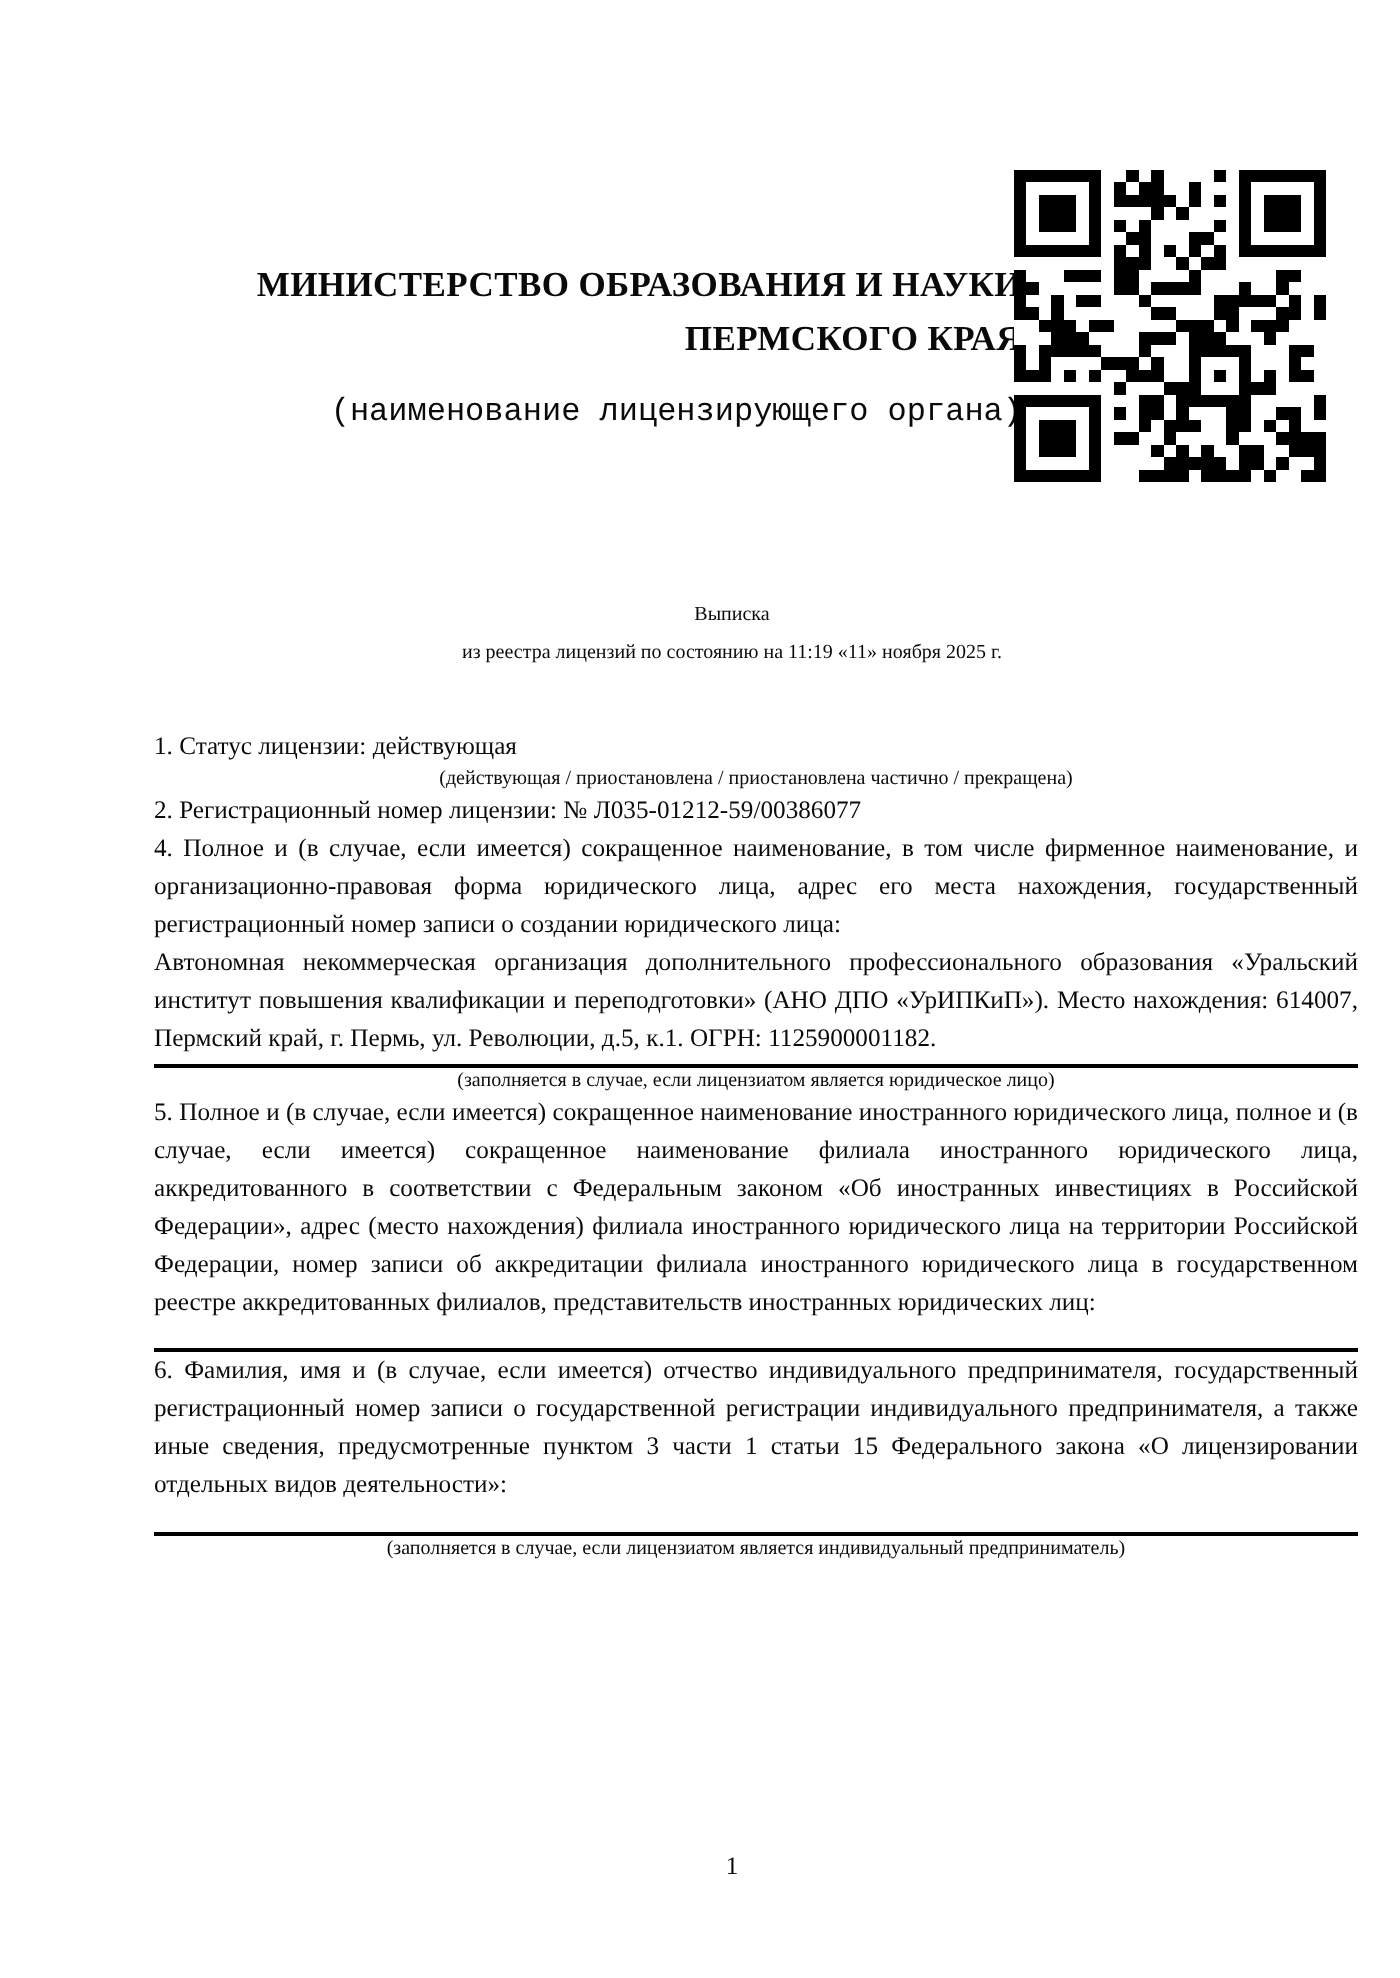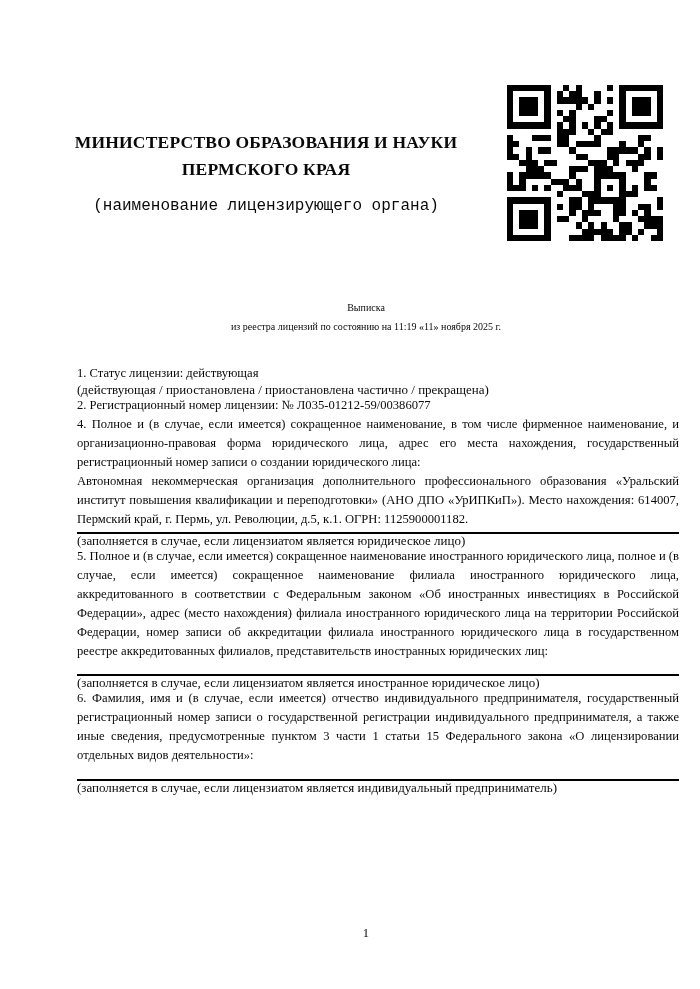--- a/index.html
+++ b/index.html
@@ -9,24 +9,24 @@
     height: 989px;
     background: #ffffff;
     font-family: "Liberation Serif", "DejaVu Serif", serif;
     color: #0a0a0a;
     overflow: hidden;
   }
 
   
   .header-text {
     position: absolute;
-    left: 50px;
+    left: 79px;
     top: 129px;
     width: 432px;
-    text-align: center;
+    text-align: right;
   }
   .authority-name {
     font-weight: bold;
     font-size: 17.5px;
     line-height: 27px;
     letter-spacing: 0.2px;
   }
   .authority-caption {
     font-size: 16px;
     line-height: 13px;
@@ -61,23 +61,23 @@
     left: 65px;
     top: 364px;
     width: 602px;
     font-size: 12.6px;
     line-height: 19px;
     margin-left: 12px;
   }
   .content p { margin: 0; }
   .jp { text-align: justify; }
   .cap {
-    font-size: 13px;
+    font-size: 10px;
     line-height: 13px;
-    text-align: left;
+    text-align: center;
   }
   .hline {
     border-top: 2px solid #000000;
     height: 0;
     width: 100%;
   }
 
   .mt2  { margin-top: 2px; }
   .mt3  { margin-top: 3px; }
   .mt12 { margin-top: 12px; }
@@ -430,21 +430,20 @@
 
 
     <p class="jp mt13">4. Полное и (в случае, если имеется) сокращенное наименование, в том числе фирменное наименование, и организационно-правовая форма юридического лица, адрес его места нахождения, государственный регистрационный номер записи о создании юридического лица:</p>
     <p class="jp">Автономная некоммерческая организация дополнительного профессионального образования «Уральский институт повышения квалификации и переподготовки» (АНО ДПО «УрИПКиП»). Место нахождения: 614007, Пермский край, г. Пермь, ул. Революции, д.5, к.1. ОГРН: 1125900001182.</p>
     <div class="hline mt3"></div>
     <p class="cap mt2">(заполняется в случае, если лицензиатом является юридическое лицо)</p>
 
     <p class="jp mt12">5. Полное и (в случае, если имеется) сокращенное наименование иностранного юридического лица, полное и (в случае, если имеется) сокращенное наименование филиала иностранного юридического лица, аккредитованного в соответствии с Федеральным законом «Об иностранных инвестициях в Российской Федерации», адрес (место нахождения) филиала иностранного юридического лица на территории Российской Федерации, номер записи об аккредитации филиала иностранного юридического лица в государственном реестре аккредитованных филиалов, представительств иностранных юридических лиц:</p>
     <p class="jp"></p>
     <div class="hline mt13"></div>
-    <p class="cap mt2">(заполняется в случае, если лицензиатом является иностранное юридическое лицо)</p>
 
     <p class="jp mt15">6. Фамилия, имя и (в случае, если имеется) отчество индивидуального предпринимателя, государственный регистрационный номер записи о государственной регистрации индивидуального предпринимателя, а также иные сведения, предусмотренные пунктом 3 части 1 статьи 15 Федерального закона «О лицензировании отдельных видов деятельности»:</p>
     <p class="jp"></p>
     <div class="hline mt14"></div>
     <p class="cap mt2">(заполняется в случае, если лицензиатом является индивидуальный предприниматель)</p>
 
   </div>
 
   <div class="page-number">1</div>
 

